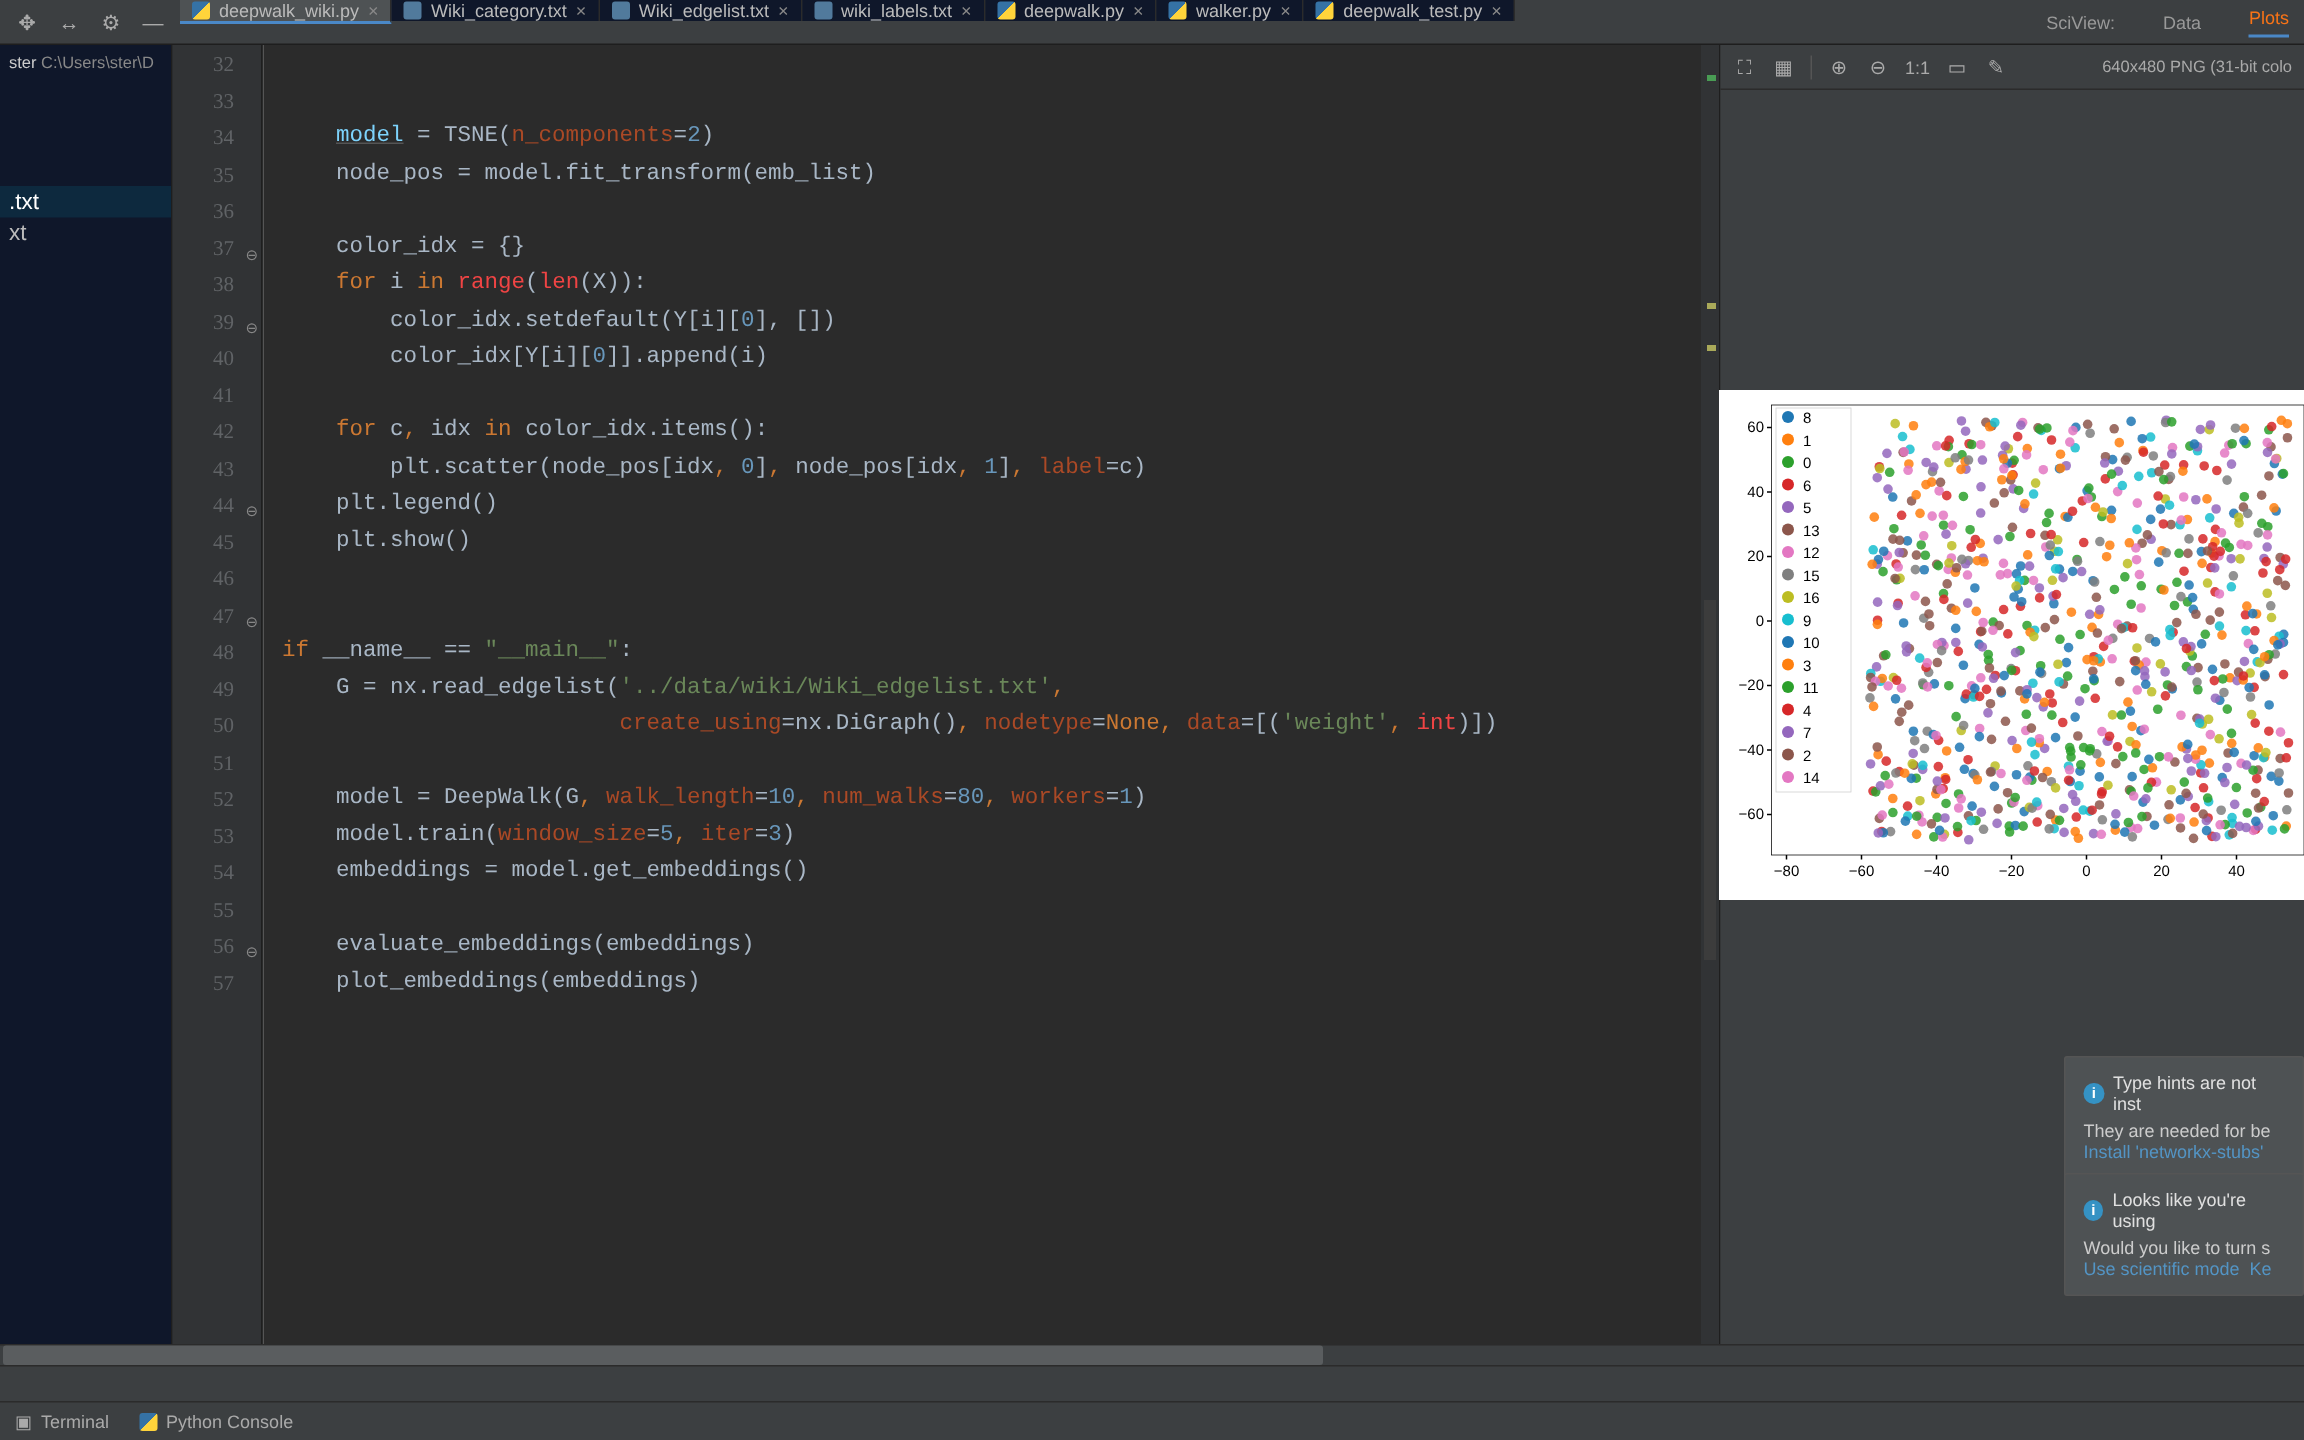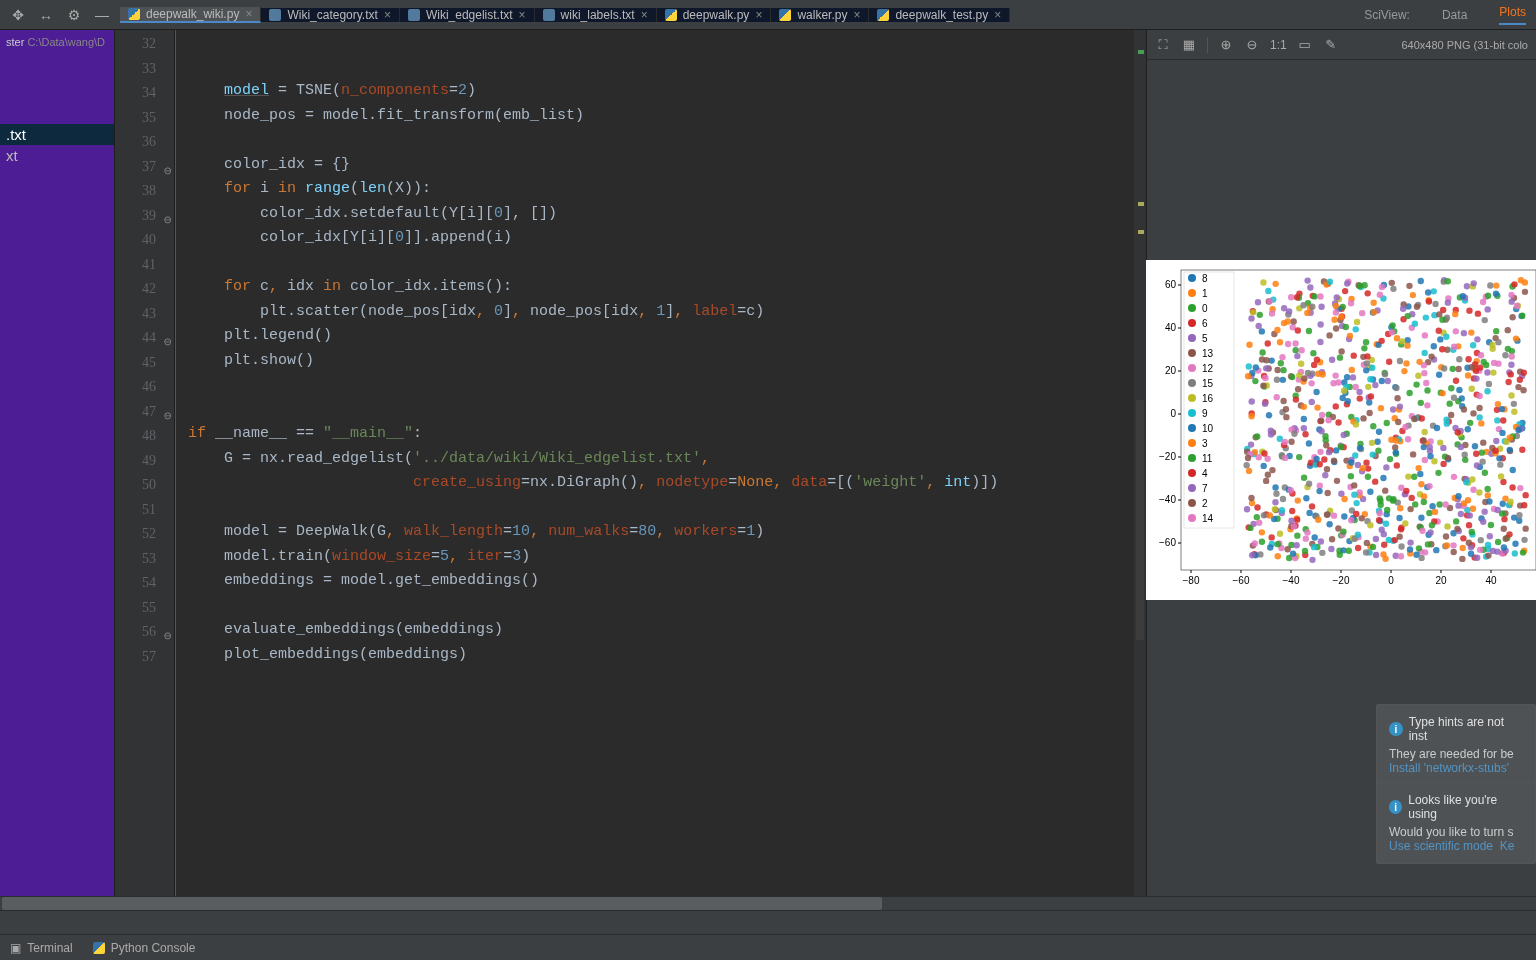--- a/index.html
+++ b/index.html
@@ -23,21 +23,21 @@
 }
 .tool-icons {
   display: flex;
   gap: 12px;
   padding: 0 10px;
 }
 .tool-icons span { width: 16px; height: 16px; display: flex; align-items: center; justify-content: center; color: #aaa; font-size: 14px; }
 .tabs {
   display: flex;
   height: 30px;
-  align-items: center;
+  align-items: flex-start;
   flex: 1;
 }
 .tab {
   display: flex;
   align-items: center;
   padding: 0 8px;
   gap: 6px;
   border-right: 1px solid #2b2b2b;
   background: #0f172a;
   color: #bbb;
@@ -57,21 +57,21 @@
   color: #999;
 }
 .sci-tabs span { cursor: pointer; margin-left: 16px; }
 .main-row {
   display: flex;
   flex: 1;
   overflow: hidden;
 }
 .project-bar {
   width: 115px;
-  background: #4c1d95;
+  background: #0f172a;
   border-right: 1px solid #1e1e1e;
   display: flex;
   flex-direction: column;
 }
 .breadcrumb {
   height: 24px;
   display: flex;
   align-items: center;
   padding: 0 6px;
   font-size: 11px;
@@ -121,21 +121,21 @@
   padding-left: 12px;
   white-space: pre;
   color: #a9b7c6;
   overflow: hidden;
   border-left: 1px solid #555;
 }
 .kw { color: #cc7832; }
 .str { color: #6a8759; }
 .num { color: #6897bb; }
 .arg { color: #aa4926; }
-.builtin { color: #7dd3fc; text-align: center; }
+.builtin { color: #ef4444; text-align: center; }
 .py-id { color: #7dd3fc; text-decoration: underline; text-decoration-color:#555; }
 .sci-panel {
   width: 390px;
   background: #3c3f41;
   border-left: 1px solid #1e1e1e;
   display: flex;
   flex-direction: column;
   position: relative;
 }
 .sci-toolbar {
@@ -257,21 +257,21 @@
     <span>Data</span>
     <span style="border-bottom:2px solid #4a88c7;padding-bottom:4px;color:#f97316;">Plots</span>
   </div>
 </div>
 
 <div class="main-row">
 
   <div class="project-bar">
     <div class="breadcrumb">
       <span style="color:#ccc;font-weight:500;">ster</span>&nbsp;
-      <span>C:\Data\wang\D</span>
+      <span>C:\Users\ster\D</span>
     </div>
     <div style="height:70px"></div>
     <div class="proj-item sel">.txt</div>
     <div class="proj-item">xt</div>
   </div>
 
   <div class="editor-panel">
     <div class="gutter" id="gutter">
         <div class="ln">32</div>
         <div class="ln">33</div>

